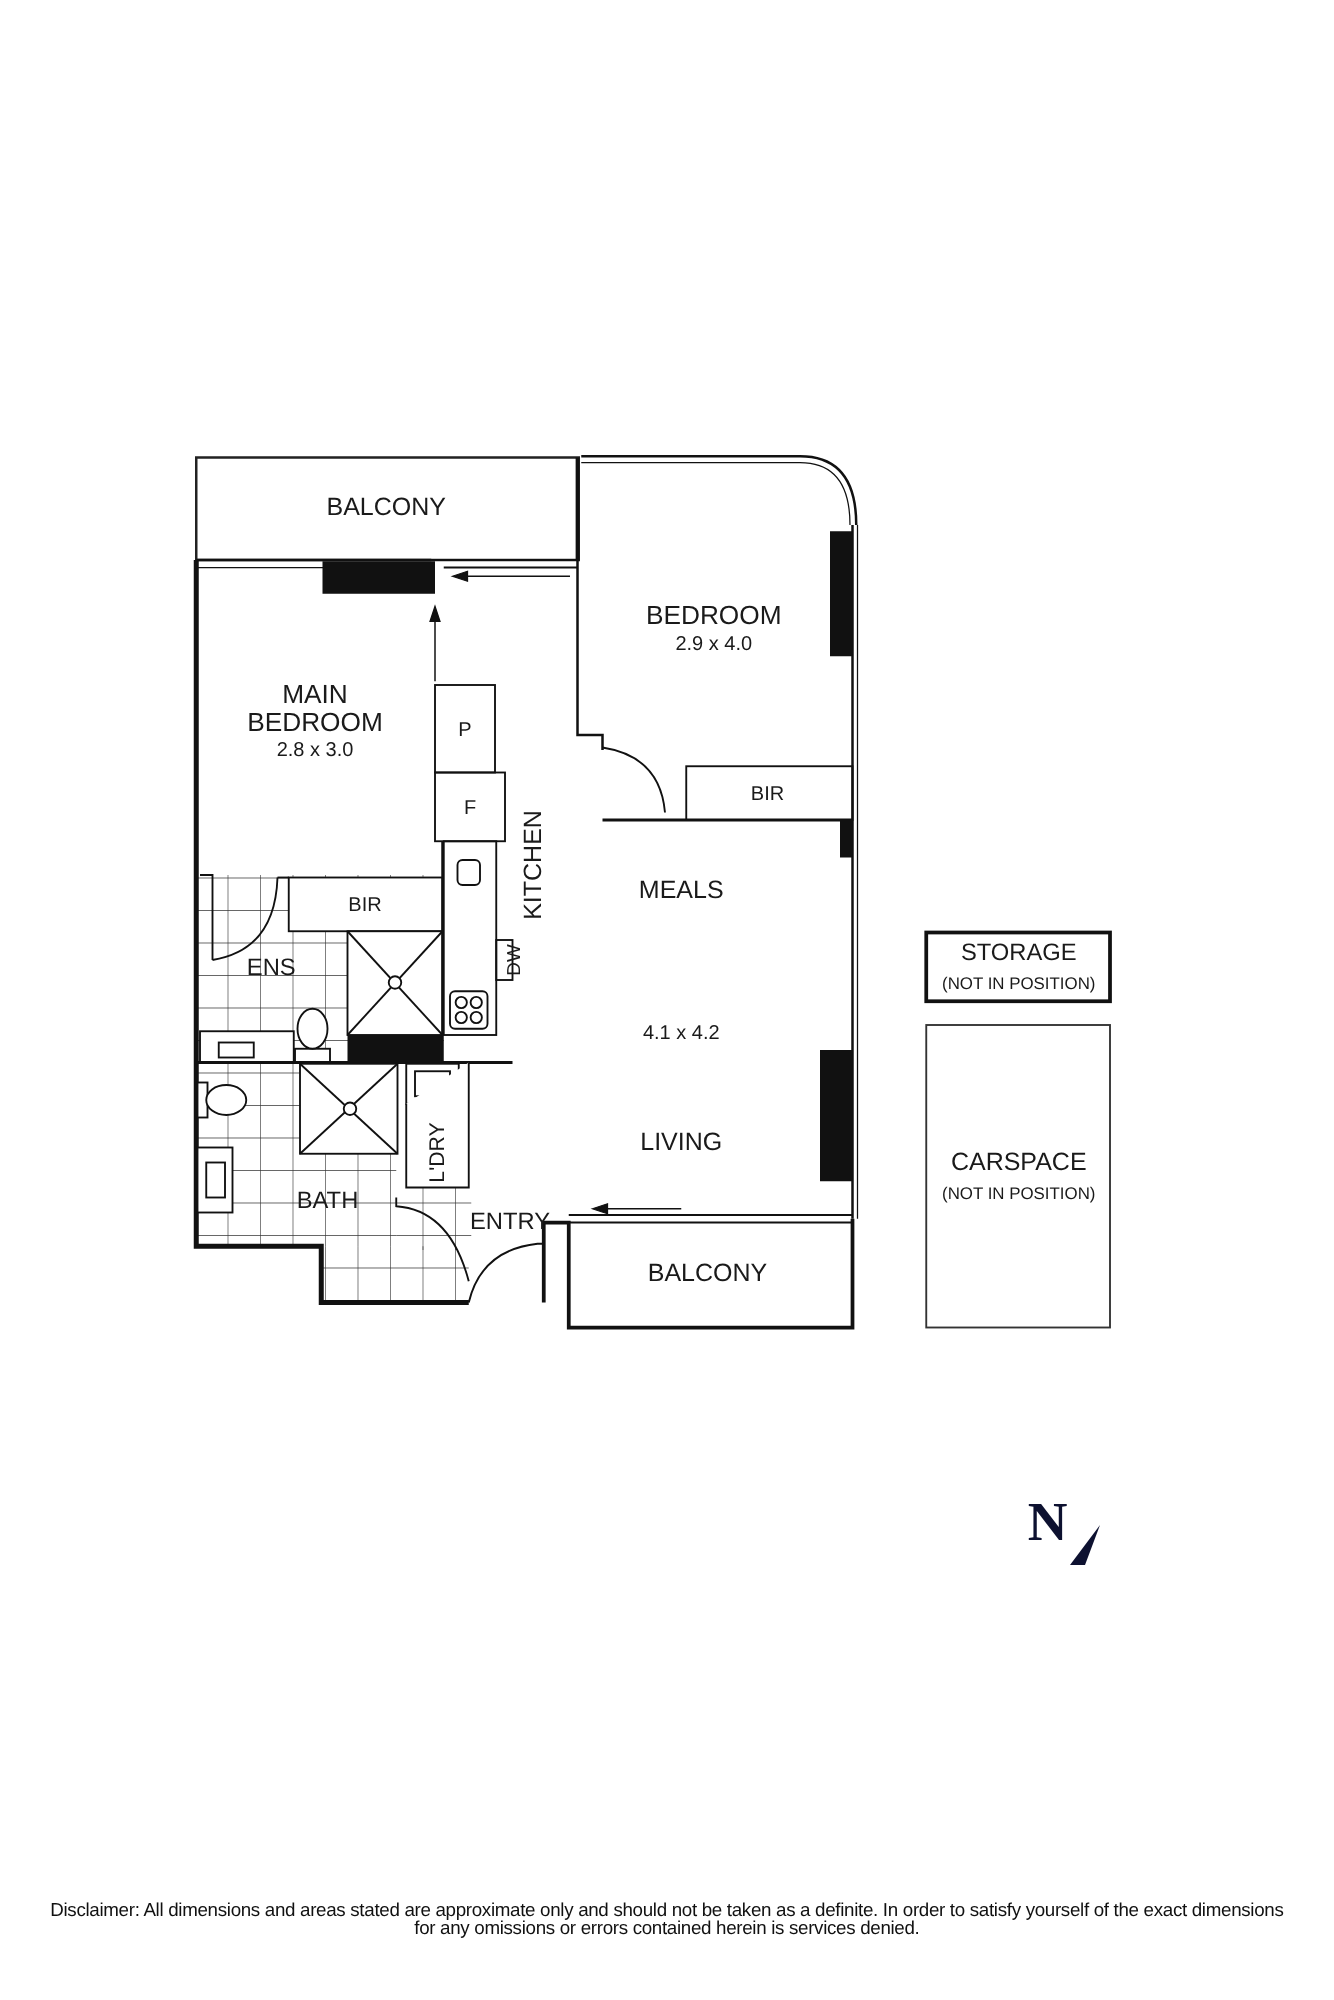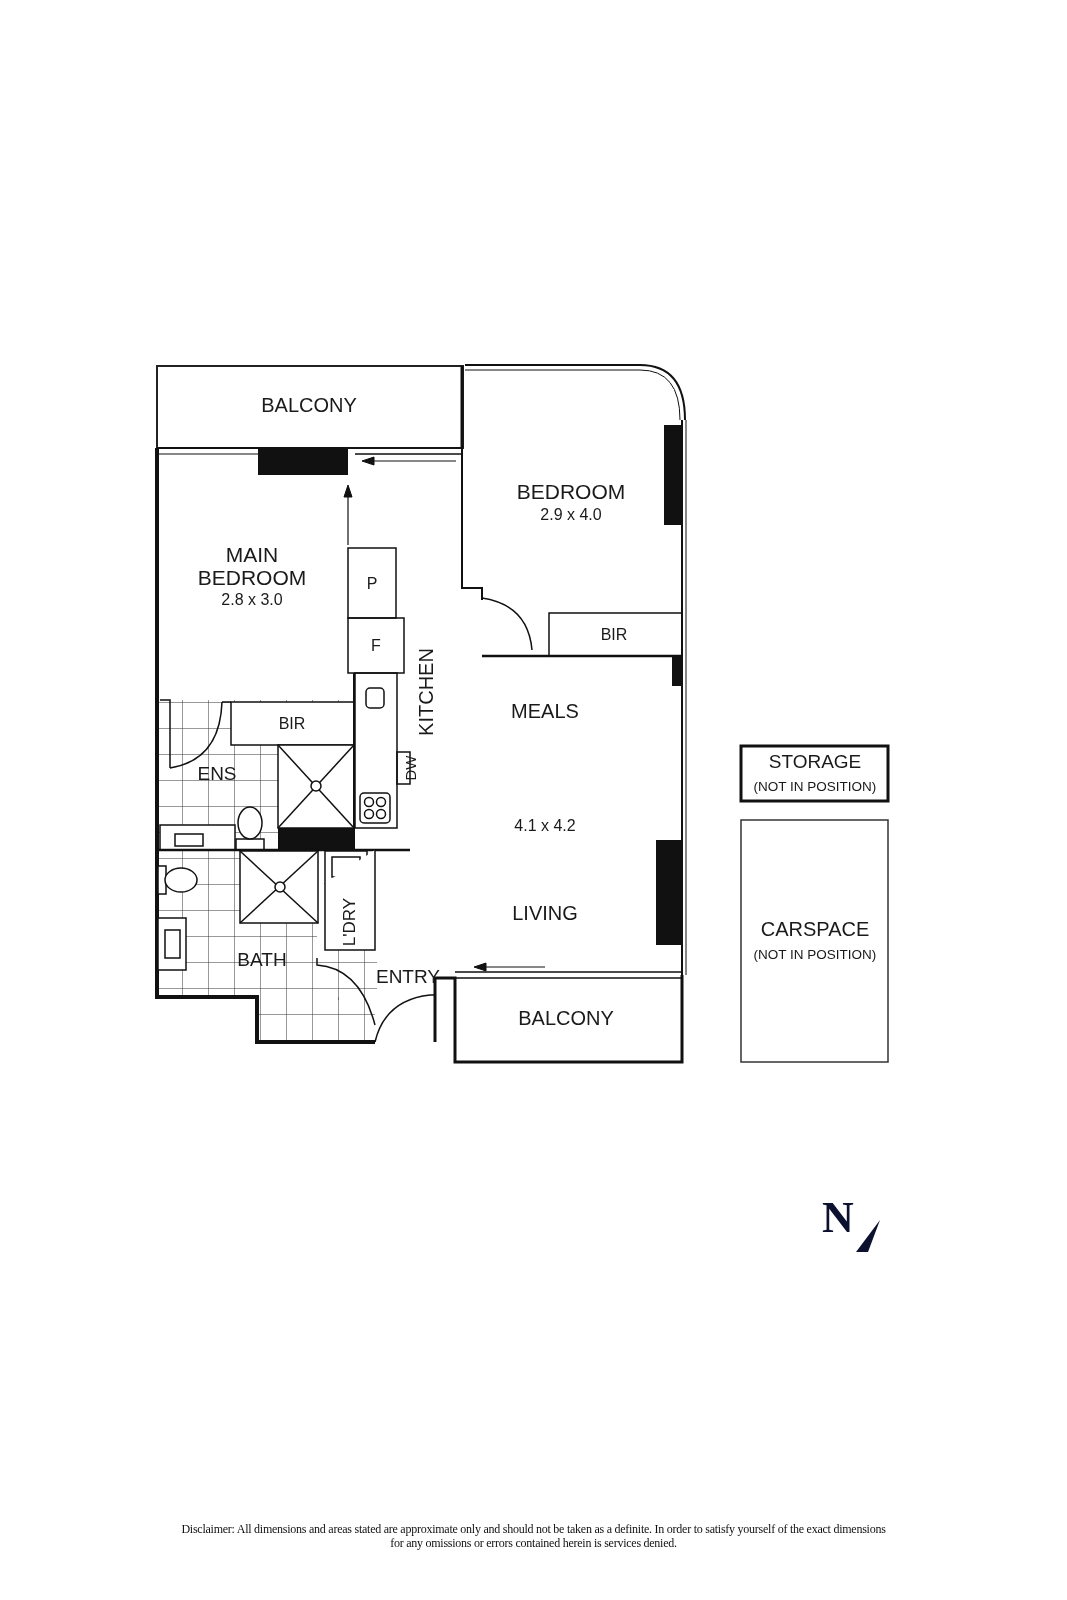--- a/index.html
+++ b/index.html
@@ -1,19 +1,19 @@
 <!DOCTYPE html>
 <html><head>
 <meta charset="utf-8">
 <style>
   html,body{margin:0;padding:0;background:#ffffff;}
   body{width:1067px;height:1600px;position:relative;overflow:hidden;font-family:"Liberation Sans",sans-serif;color:#1a1a1a;}
   #plan{position:absolute;left:0;top:0;}
   .lbl{font-family:"Liberation Sans",sans-serif;fill:#1a1a1a;}
-  .disclaimer{position:absolute;left:0;top:1522px;width:1067px;text-align:center;font-size:12px;line-height:14px;color:#111;font-family:Liberation Serif, serif;letter-spacing:-0.25px;}
+  .disclaimer{position:absolute;left:0;top:1522px;width:1067px;text-align:center;font-size:15px;line-height:14px;color:#111;font-family:Liberation Sans, sans-serif;letter-spacing:-0.25px;}
   .disclaimer div{white-space:nowrap;}
 </style>
 </head>
 <body>
 
 <svg id="plan" width="1067" height="1600" viewBox="0 0 1067 1600" xmlns="http://www.w3.org/2000/svg">
   <defs>
     <pattern id="tiles" width="26" height="26" patternUnits="userSpaceOnUse">
       <path d="M26 0 L0 0 L0 26" fill="none" stroke="#333" stroke-width="1"></path>
     </pattern>

